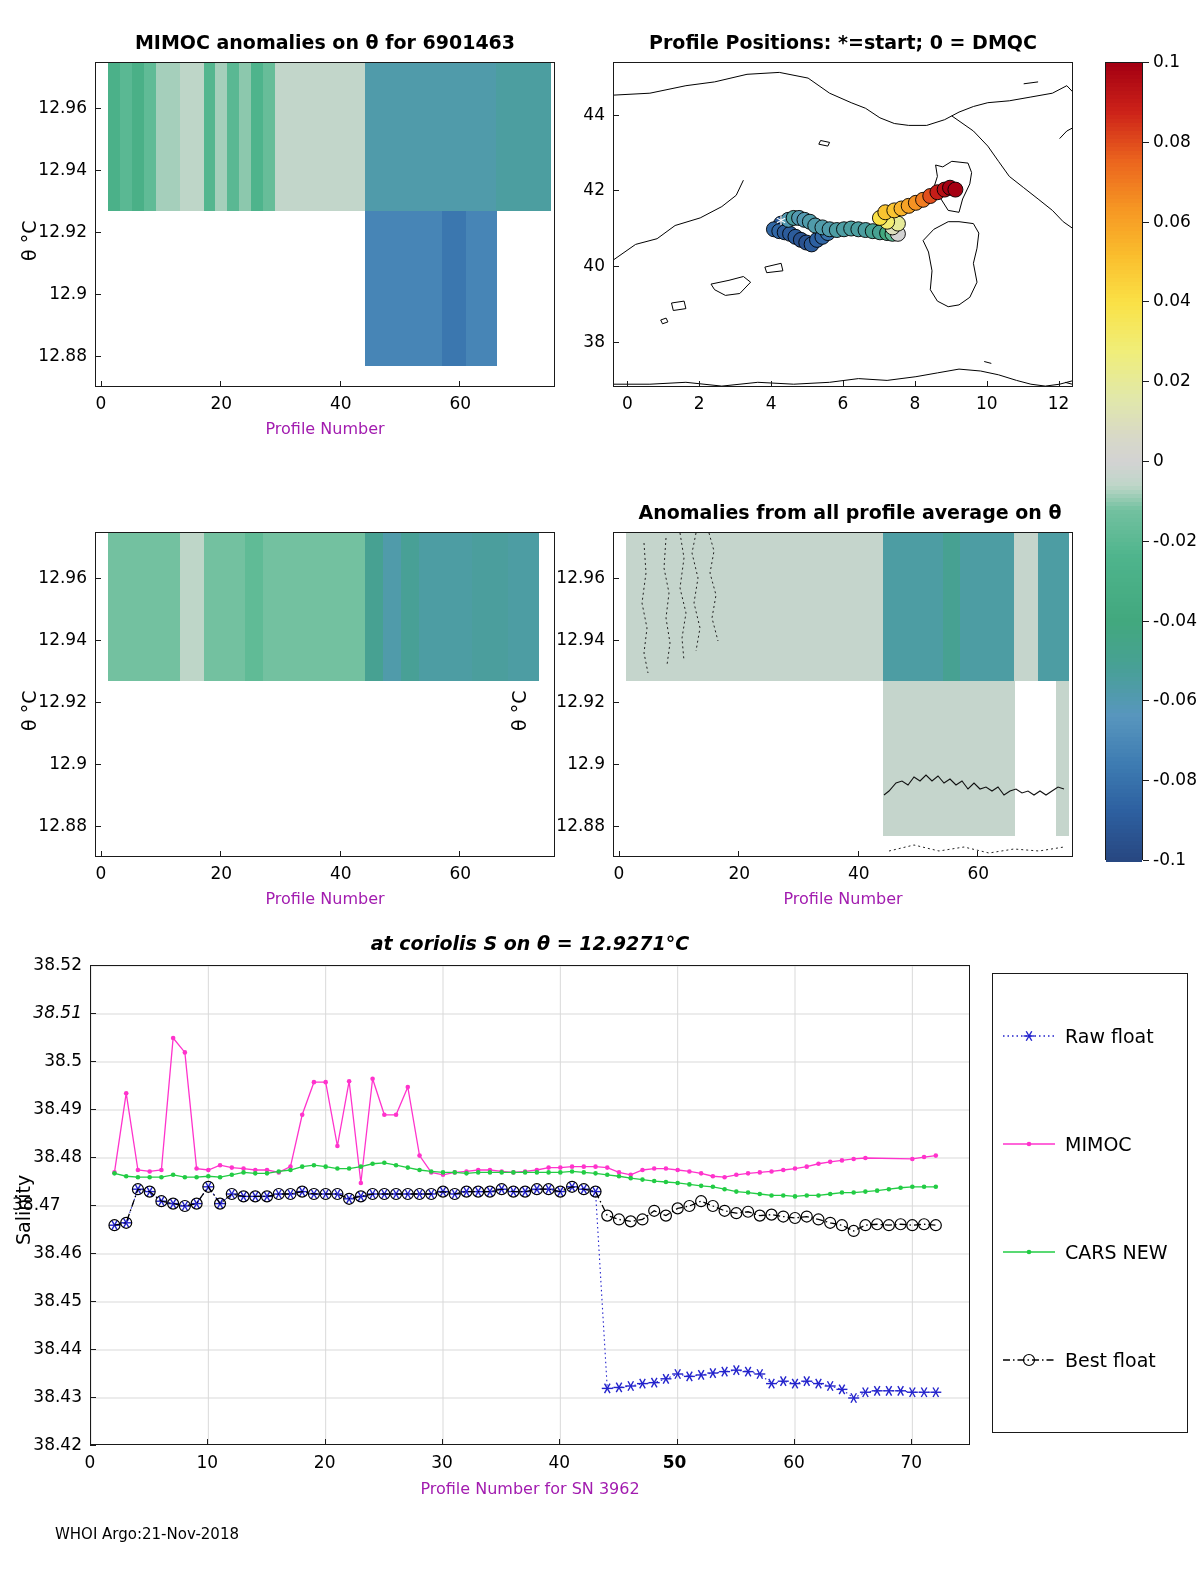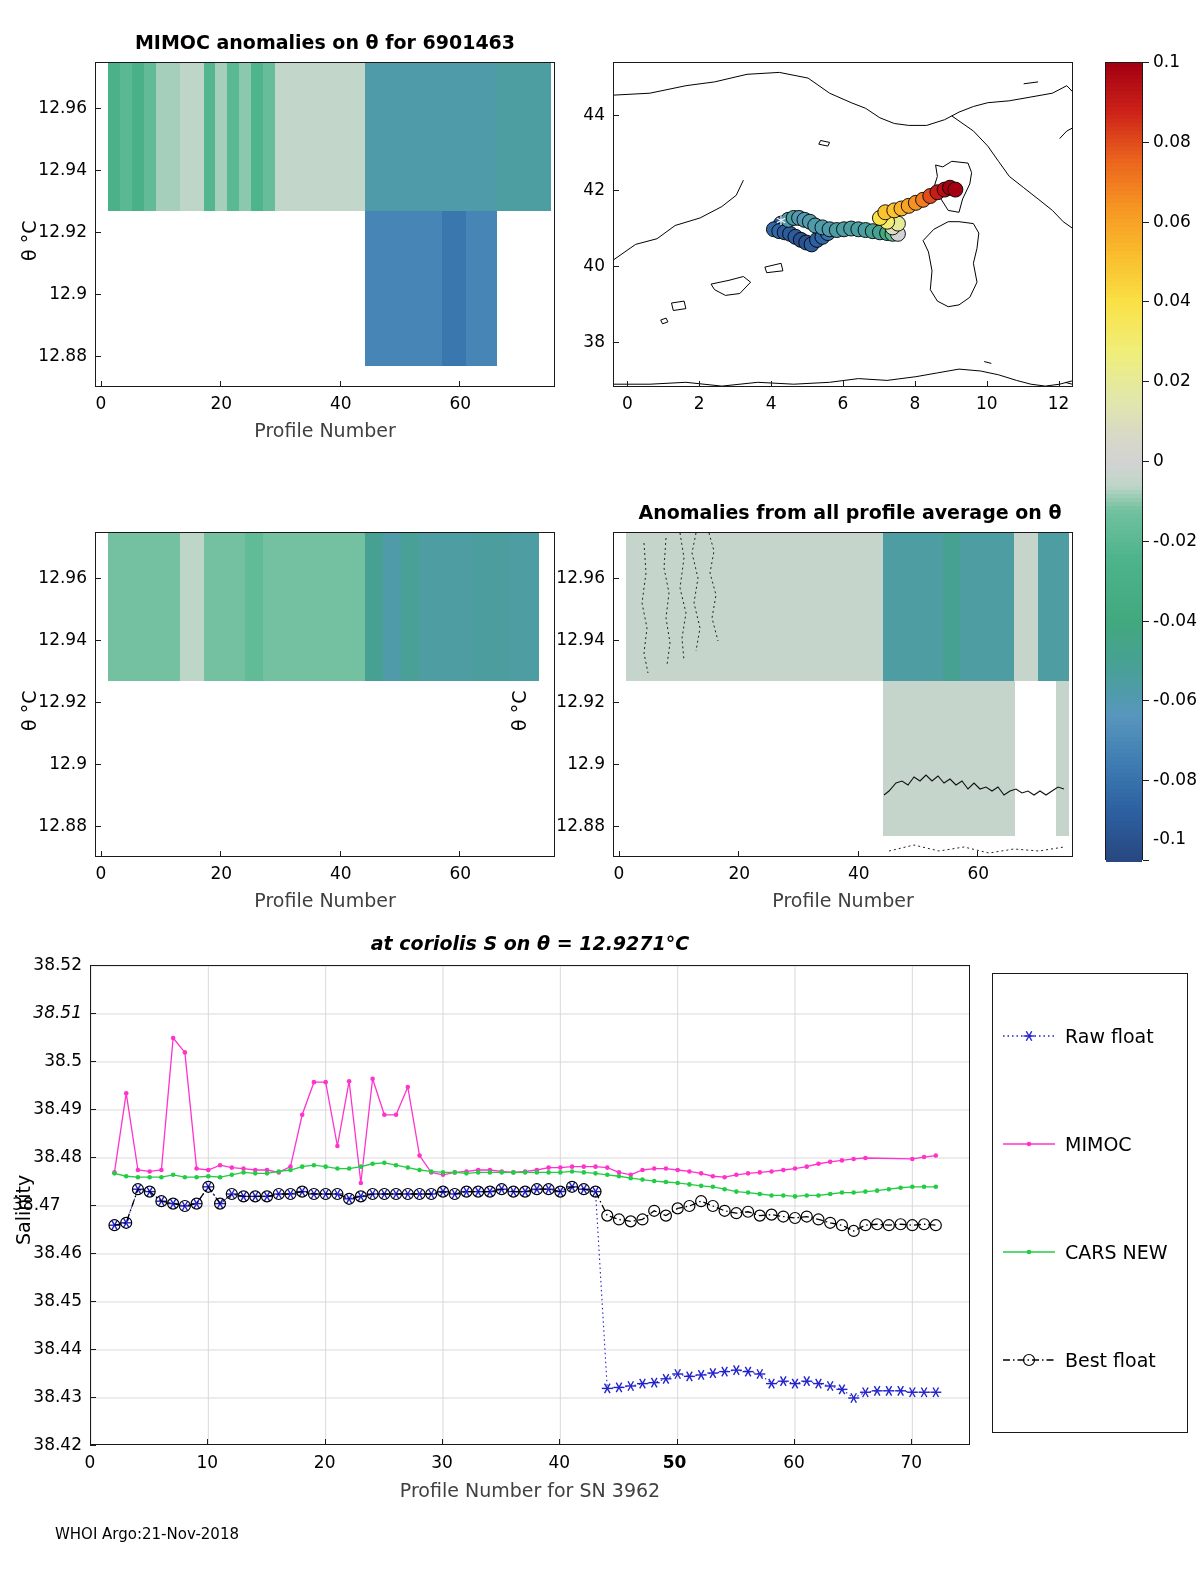--- a/index.html
+++ b/index.html
@@ -29,22 +29,22 @@
     overflow: hidden;
   }
   .tick-label {
     position: absolute;
     font-size: 17px;
     color: #000;
     white-space: nowrap;
   }
   .axis-label {
     position: absolute;
-    font-size: 19px;
-    color: #404040;
+    font-size: 16px;
+    color: #a21caf;
     white-space: nowrap;
   }
   .ylabel-rot {
     position: absolute;
     font-size: 19px;
     color: #000;
     transform-origin: 0 0;
     transform: rotate(-90deg);
     white-space: nowrap;
   }
@@ -239,20 +239,21 @@
         <circle cx="301.875" cy="139.82558139534865" r="7.5" fill="rgb(245,146,35)" stroke="#000" stroke-width="0.9"></circle>
         <circle cx="309.06249999999994" cy="136.80232558139522" r="7.5" fill="rgb(241,125,33)" stroke="#000" stroke-width="0.9"></circle>
         <circle cx="316.25" cy="133.0232558139533" r="7.5" fill="rgb(225,78,28)" stroke="#000" stroke-width="0.9"></circle>
         <circle cx="323.4375" cy="129.2441860465117" r="7.5" fill="rgb(198,29,24)" stroke="#000" stroke-width="0.9"></circle>
         <circle cx="330.625" cy="126.59883720930235" r="7.5" fill="rgb(182,15,21)" stroke="#000" stroke-width="0.9"></circle>
         <circle cx="336.01562499999994" cy="124.70930232558128" r="7.5" fill="rgb(165,0,18)" stroke="#000" stroke-width="0.9"></circle>
         <circle cx="341.40625" cy="126.59883720930235" r="7.5" fill="rgb(165,0,18)" stroke="#000" stroke-width="0.9"></circle>
         <text x="167.109375" y="166.61046511627904" text-anchor="middle" font-size="20" fill="#fff">*</text>
       </svg>
     </div>
+    <div class="ptitle" style="left: 608px; top: 31px; width: 470px;">Profile Positions: *=start; 0 = DMQC</div>
     <div class="tickmark" style="left: 627.375px; top: 381px; width: 1px; height: 6px;"></div>
     <div class="tick-label" style="left: 615.375px; top: 393px; width: 24px; text-align: center;">0</div>
     <div class="tickmark" style="left: 699.25px; top: 381px; width: 1px; height: 6px;"></div>
     <div class="tick-label" style="left: 687.25px; top: 393px; width: 24px; text-align: center;">2</div>
     <div class="tickmark" style="left: 771.125px; top: 381px; width: 1px; height: 6px;"></div>
     <div class="tick-label" style="left: 759.125px; top: 393px; width: 24px; text-align: center;">4</div>
     <div class="tickmark" style="left: 843px; top: 381px; width: 1px; height: 6px;"></div>
     <div class="tick-label" style="left: 831px; top: 393px; width: 24px; text-align: center;">6</div>
     <div class="tickmark" style="left: 914.875px; top: 381px; width: 1px; height: 6px;"></div>
     <div class="tick-label" style="left: 902.875px; top: 393px; width: 24px; text-align: center;">8</div>
@@ -484,21 +485,21 @@
     <div class="cbar-tick" style="left: 1153px; top: 450px;">0</div>
     <div class="tickmark" style="left: 1143px; top: 540.8px; width: 6px; height: 1px;"></div>
     <div class="cbar-tick" style="left: 1153px; top: 529.8px;">-0.02</div>
     <div class="tickmark" style="left: 1143px; top: 620.6px; width: 6px; height: 1px;"></div>
     <div class="cbar-tick" style="left: 1153px; top: 609.6px;">-0.04</div>
     <div class="tickmark" style="left: 1143px; top: 700.4px; width: 6px; height: 1px;"></div>
     <div class="cbar-tick" style="left: 1153px; top: 689.4px;">-0.06</div>
     <div class="tickmark" style="left: 1143px; top: 780.2px; width: 6px; height: 1px;"></div>
     <div class="cbar-tick" style="left: 1153px; top: 769.2px;">-0.08</div>
     <div class="tickmark" style="left: 1143px; top: 860px; width: 6px; height: 1px;"></div>
-    <div class="cbar-tick" style="left: 1153px; top: 828px;">-0.1</div>
+    <div class="cbar-tick" style="left: 1153px; top: 849px;">-0.1</div>
     <div class="axis-box" style="left: 90px; top: 965px; width: 880px; height: 480px;">
       <svg width="880" height="480">
         <line x1="0" x2="0" y1="0" y2="480" stroke="#d9d9d9" stroke-width="1"></line>
         <line x1="117.33333333333333" x2="117.33333333333333" y1="0" y2="480" stroke="#d9d9d9" stroke-width="1"></line>
         <line x1="234.66666666666666" x2="234.66666666666666" y1="0" y2="480" stroke="#d9d9d9" stroke-width="1"></line>
         <line x1="352" x2="352" y1="0" y2="480" stroke="#d9d9d9" stroke-width="1"></line>
         <line x1="469.3333333333333" x2="469.3333333333333" y1="0" y2="480" stroke="#d9d9d9" stroke-width="1"></line>
         <line x1="586.6666666666666" x2="586.6666666666666" y1="0" y2="480" stroke="#d9d9d9" stroke-width="1"></line>
         <line x1="704" x2="704" y1="0" y2="480" stroke="#d9d9d9" stroke-width="1"></line>
         <line x1="821.3333333333334" x2="821.3333333333334" y1="0" y2="480" stroke="#d9d9d9" stroke-width="1"></line>

